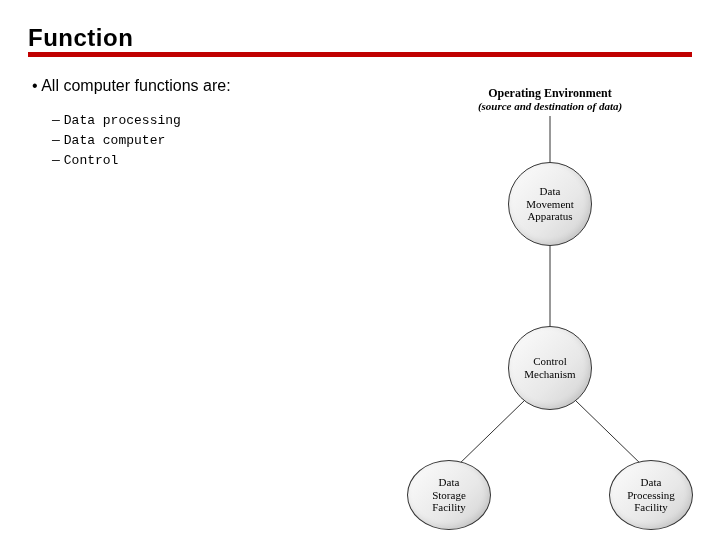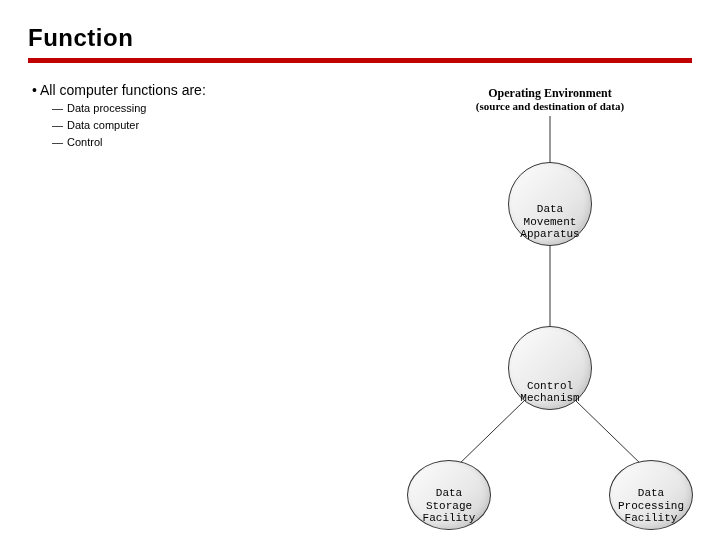--- a/index.html
+++ b/index.html
@@ -15,49 +15,50 @@
   .slide {
     padding: 24px 28px;
     width: 100%;
     height: 100%;
     position: relative;
   }
   .title {
     font-size: 24px;
     font-weight: 900;
     letter-spacing: 0.5px;
-    padding-bottom: 6px;
   }
   .title-rule {
     border: none;
     border-top: 5px solid #c00000;
     margin-bottom: 18px;
   }
   .content {
     display: flex;
     flex-direction: row;
   }
   .text-col {
     width: 345px;
     padding-left: 4px;
   }
   .lead {
-    font-size: 14px;
+    font-size: 16px;
     line-height: 1.35;
+    margin-bottom: 14px;
   }
   .lead::before {
     content: "• ";
   }
   .sublist {
     list-style: none;
     padding-left: 20px;
   }
   .sublist li {
-    font-size: 11px;
+    font-size: 13px;
     line-height: 1.55;
+    font-family: Liberation Mono, monospace;
   }
   .sublist li::before {
     content: "—";
     margin-right: 4px;
   }
   .diagram-col {
     position: absolute;
     left: 385px;
     top: 86px;
     width: 330px;
@@ -66,31 +67,32 @@
   .env-label {
     text-align: center;
     font-family: "Times New Roman", serif;
     font-size: 12px;
     font-weight: bold;
     line-height: 1.2;
   }
   .env-sub {
     font-weight: bold;
     font-size: 11px;
+    font-style: italic;
   }
   .node {
     position: absolute;
     border: 1px solid #333;
     border-radius: 50%;
     background: linear-gradient(135deg, #fdfdfd 0%, #e8e8e8 60%, #d0d0d0 100%);
     display: flex;
-    align-items: flex-end;
+    align-items: center;
     justify-content: center;
     text-align: center;
-    font-family: Liberation Mono, monospace;
+    font-family: Liberation Serif, serif;
     font-size: 11px;
     line-height: 1.15;
     padding: 4px;
     box-shadow: inset -2px -2px 6px rgba(0,0,0,0.1);
   }
   svg.lines {
     position: absolute;
     left: 0;
     top: 0;
     width: 330px;

